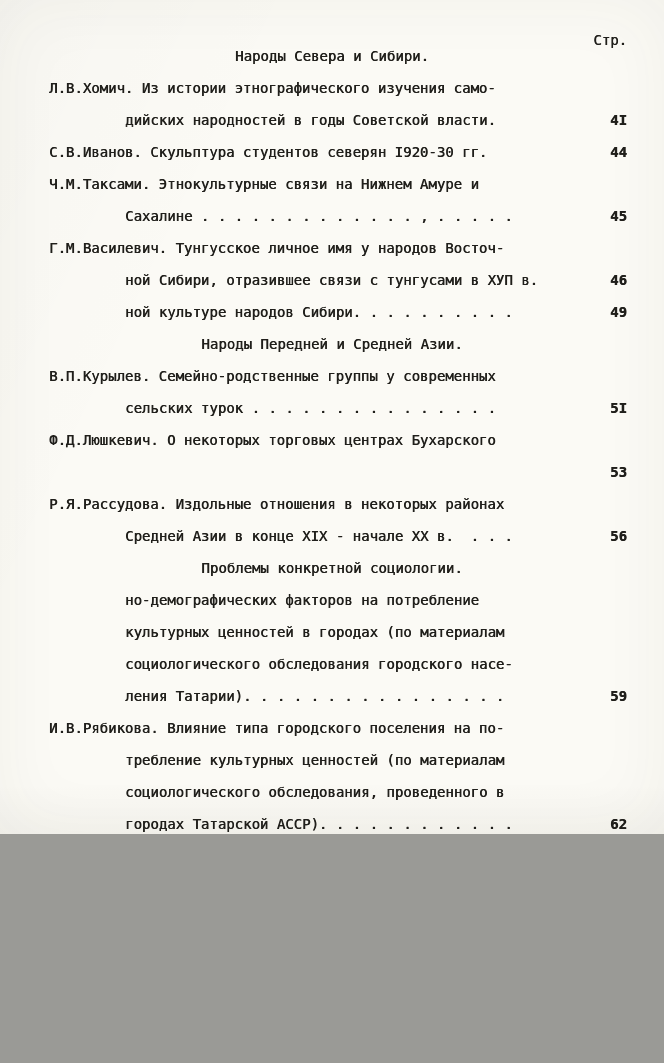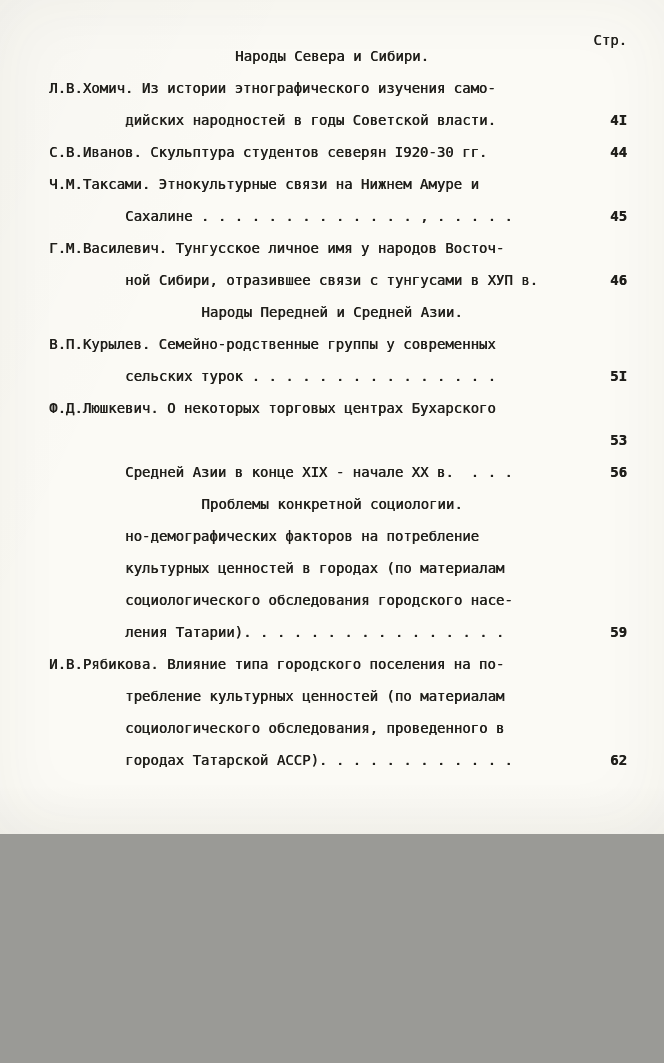--- a/index.html
+++ b/index.html
@@ -63,40 +63,48 @@
 
   <div class="line author">
     <span class="txt">Г.М.Василевич. Тунгусское личное имя у народов Восточ-</span>
     <span class="pg"></span>
   </div>
   <div class="line cont">
     <span class="txt">ной Сибири, отразившее связи с тунгусами в ХУП в.</span>
     <span class="pg">46</span>
   </div>
 
+  <div class="line cont">
+    <span class="txt">ной культуре народов Сибири. . . . . . . . . .</span>
+    <span class="pg">49</span>
+  </div>
 
   <div class="heading h-mid">Народы Передней и Средней Азии.</div>
 
   <div class="line author">
     <span class="txt">В.П.Курылев. Семейно-родственные группы у современных</span>
     <span class="pg"></span>
   </div>
   <div class="line cont">
     <span class="txt">сельских турок . . . . . . . . . . . . . . .</span>
     <span class="pg">5I</span>
   </div>
 
   <div class="line author">
     <span class="txt">Ф.Д.Люшкевич. О некоторых торговых центрах Бухарского</span>
     <span class="pg"></span>
   </div>
   <div class="line cont">
     <span class="pg">53</span>
   </div>
 
+  <div class="line author">
+    <span class="txt">Р.Я.Рассудова. Издольные отношения в некоторых районах</span>
+    <span class="pg"></span>
+  </div>
   <div class="line cont">
     <span class="txt">Средней Азии в конце XIX - начале XX в.  . . .</span>
     <span class="pg">56</span>
   </div>
 
   <div class="heading h-mid">Проблемы конкретной социологии.</div>
 
   <div class="line cont">
     <span class="txt">но-демографических факторов на потребление</span>
     <span class="pg"></span>

